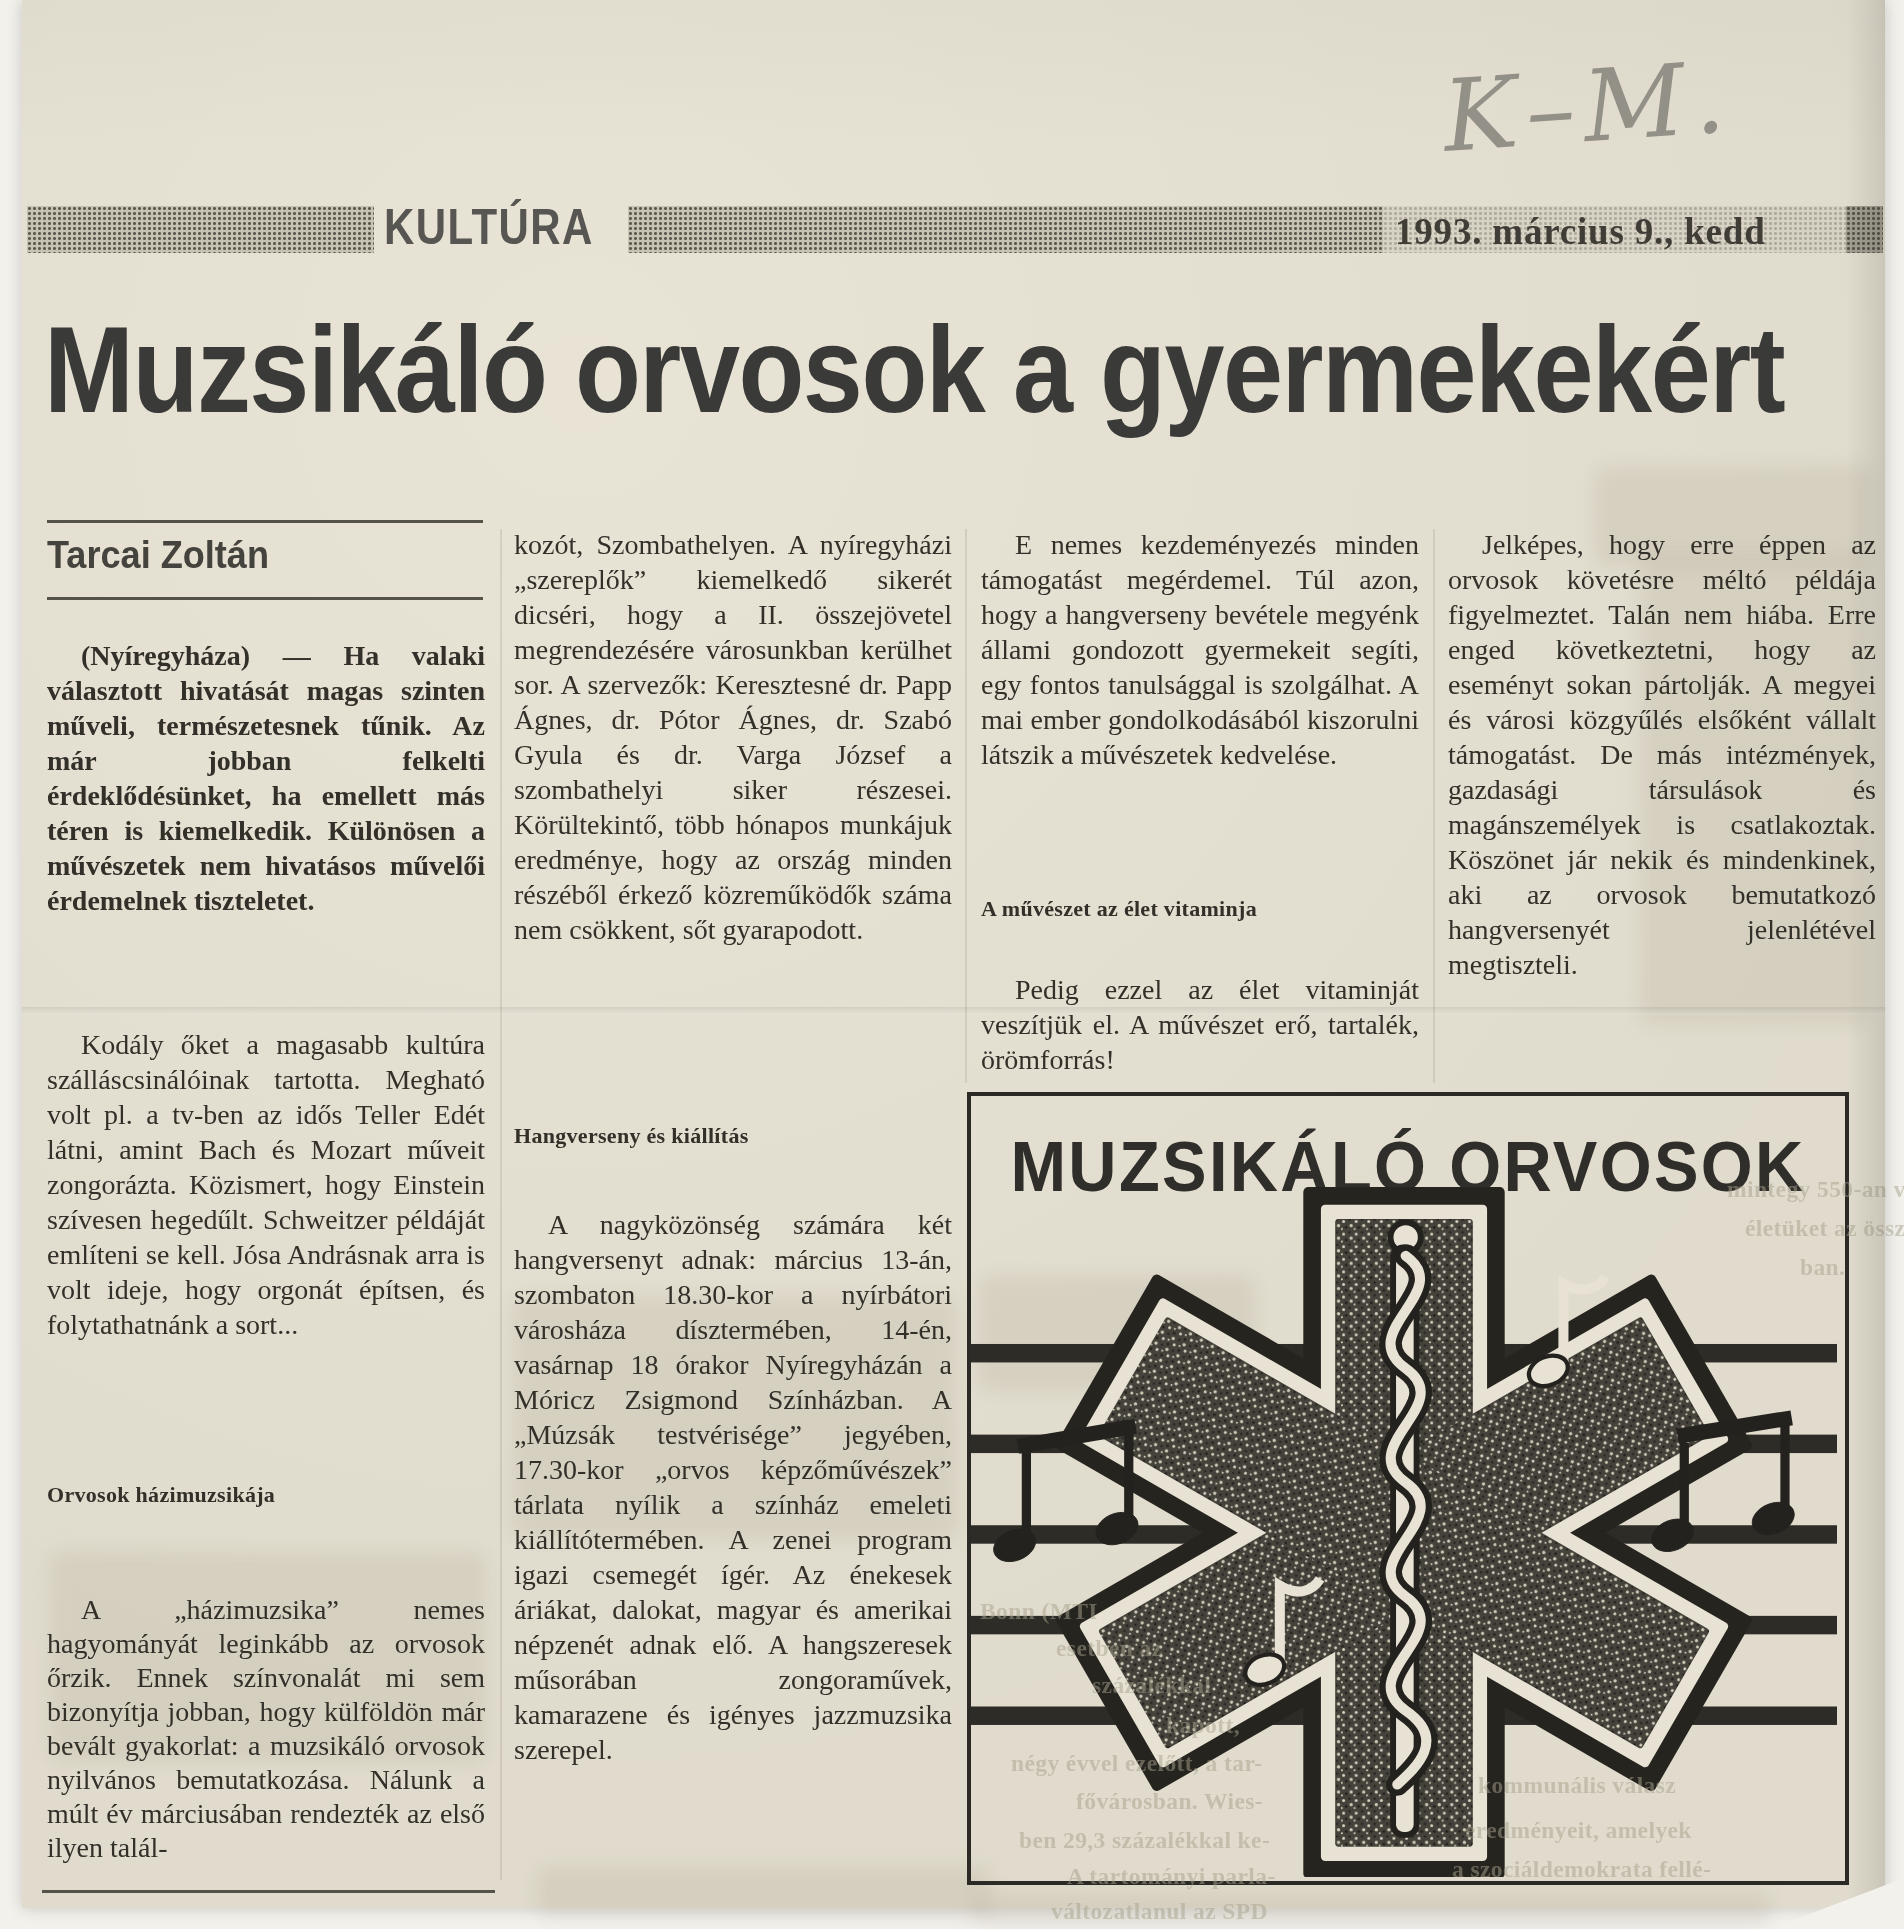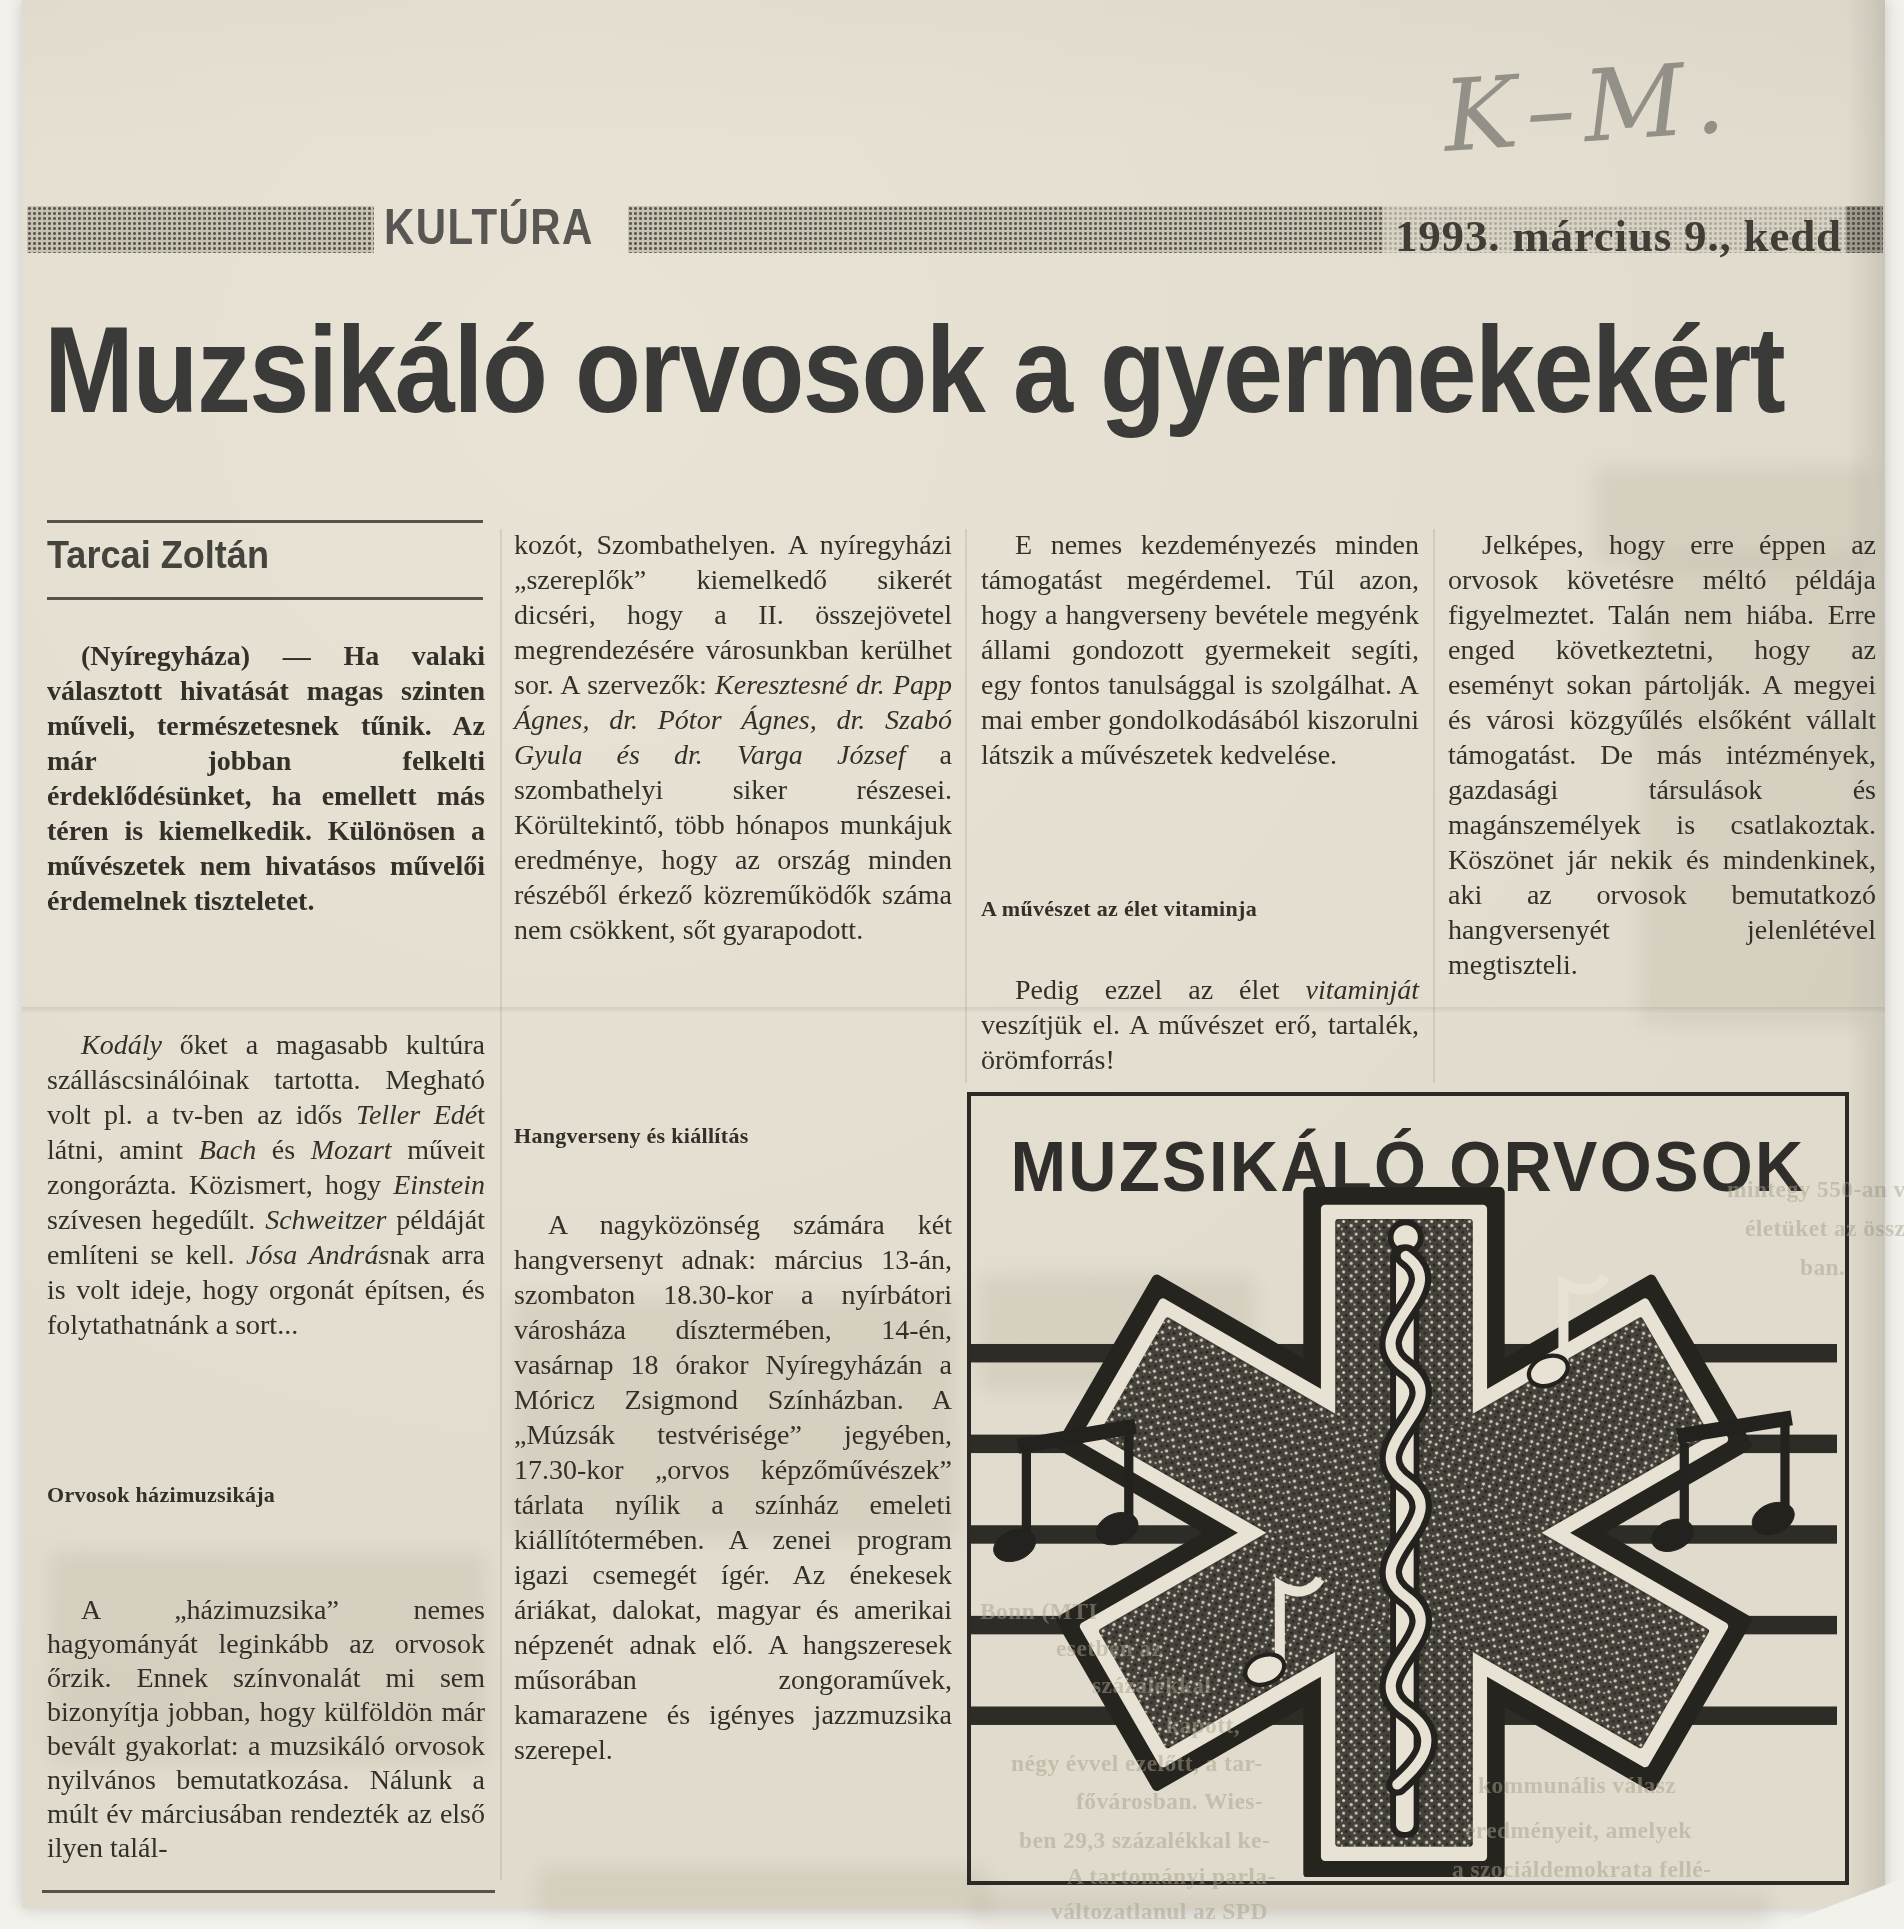--- a/index.html
+++ b/index.html
@@ -18,41 +18,41 @@
   .band{position:absolute;top:206px;height:47px;
         background-color:#c7c2b2;
         background-image:radial-gradient(circle, rgba(72,70,63,.85) 1.3px, rgba(72,70,63,0) 1.6px);
         background-size:5px 5px;}
   .band.light{opacity:.38;}
   .band.darker{background-color:#a19d8f;}
   #section-label{position:absolute;left:384px;top:200px;width:235px;
      font-family:"Liberation Sans",sans-serif;font-weight:700;font-size:50px;line-height:54px;
      color:#575652;letter-spacing:1.7px;transform:scaleX(.84);transform-origin:left top;}
   #issue-date{position:absolute;left:1395px;top:210px;width:470px;
-     font-weight:700;font-size:45px;color:#403d37;letter-spacing:0.8px;}
+     font-weight:700;font-size:37px;color:#403d37;letter-spacing:0.8px;}
   
   #handwriting{position:absolute;left:1443px;top:49px;font-family:"DejaVu Serif",serif;
      font-style:italic;font-size:99px;color:#86837c;transform:rotate(-4deg);letter-spacing:8.4px;opacity:.85;}
   
   #headline{position:absolute;left:44px;top:307px;white-space:nowrap;
      font-family:"Liberation Sans",sans-serif;font-weight:700;font-size:122px;line-height:126px;
      color:#3a3a39;letter-spacing:-1.7px;transform:scaleX(.885);transform-origin:left top;}
   #subhead{position:absolute;left:44px;top:458px;width:1821px;
      font-weight:700;font-size:39px;color:#36332d;letter-spacing:0.4px;}
   
   .rule{position:absolute;background:#55524a;height:3.4px;}
   #byline{position:absolute;left:47px;top:534px;font-family:"Liberation Sans",sans-serif;
      font-weight:700;font-size:38px;color:#45433d;transform:scaleX(.95);transform-origin:left top;}
   
   .col{position:absolute;width:438px;font-size:28px;line-height:35px;text-align:justify;color:#33302a;}
   .col p{margin:0;}
   .indent{text-indent:34px;}
   .lead{font-weight:700;}
   .subh{font-weight:700;font-size:22px;letter-spacing:0.3px;}
-  .it{font-style:italic;}
+  .it{}
   .hairline{position:absolute;width:1.7px;background:rgba(110,105,90,.16);}
   
   #figure-box{position:absolute;left:967px;top:1092px;width:874px;height:785px;
      border:4.2px solid #2b2a26;}
   #figure-title{position:absolute;left:0;top:30px;width:100%;text-align:center;
      font-family:"Liberation Sans",sans-serif;font-weight:700;font-size:71px;
      color:#2f2e2a;letter-spacing:2.5px;transform:scaleX(.94);}
   
   .ghost{position:absolute;font-weight:700;color:#a8a28d;opacity:.5;font-size:23.5px;
      letter-spacing:0.4px;filter:blur(0.5px);white-space:nowrap;}

